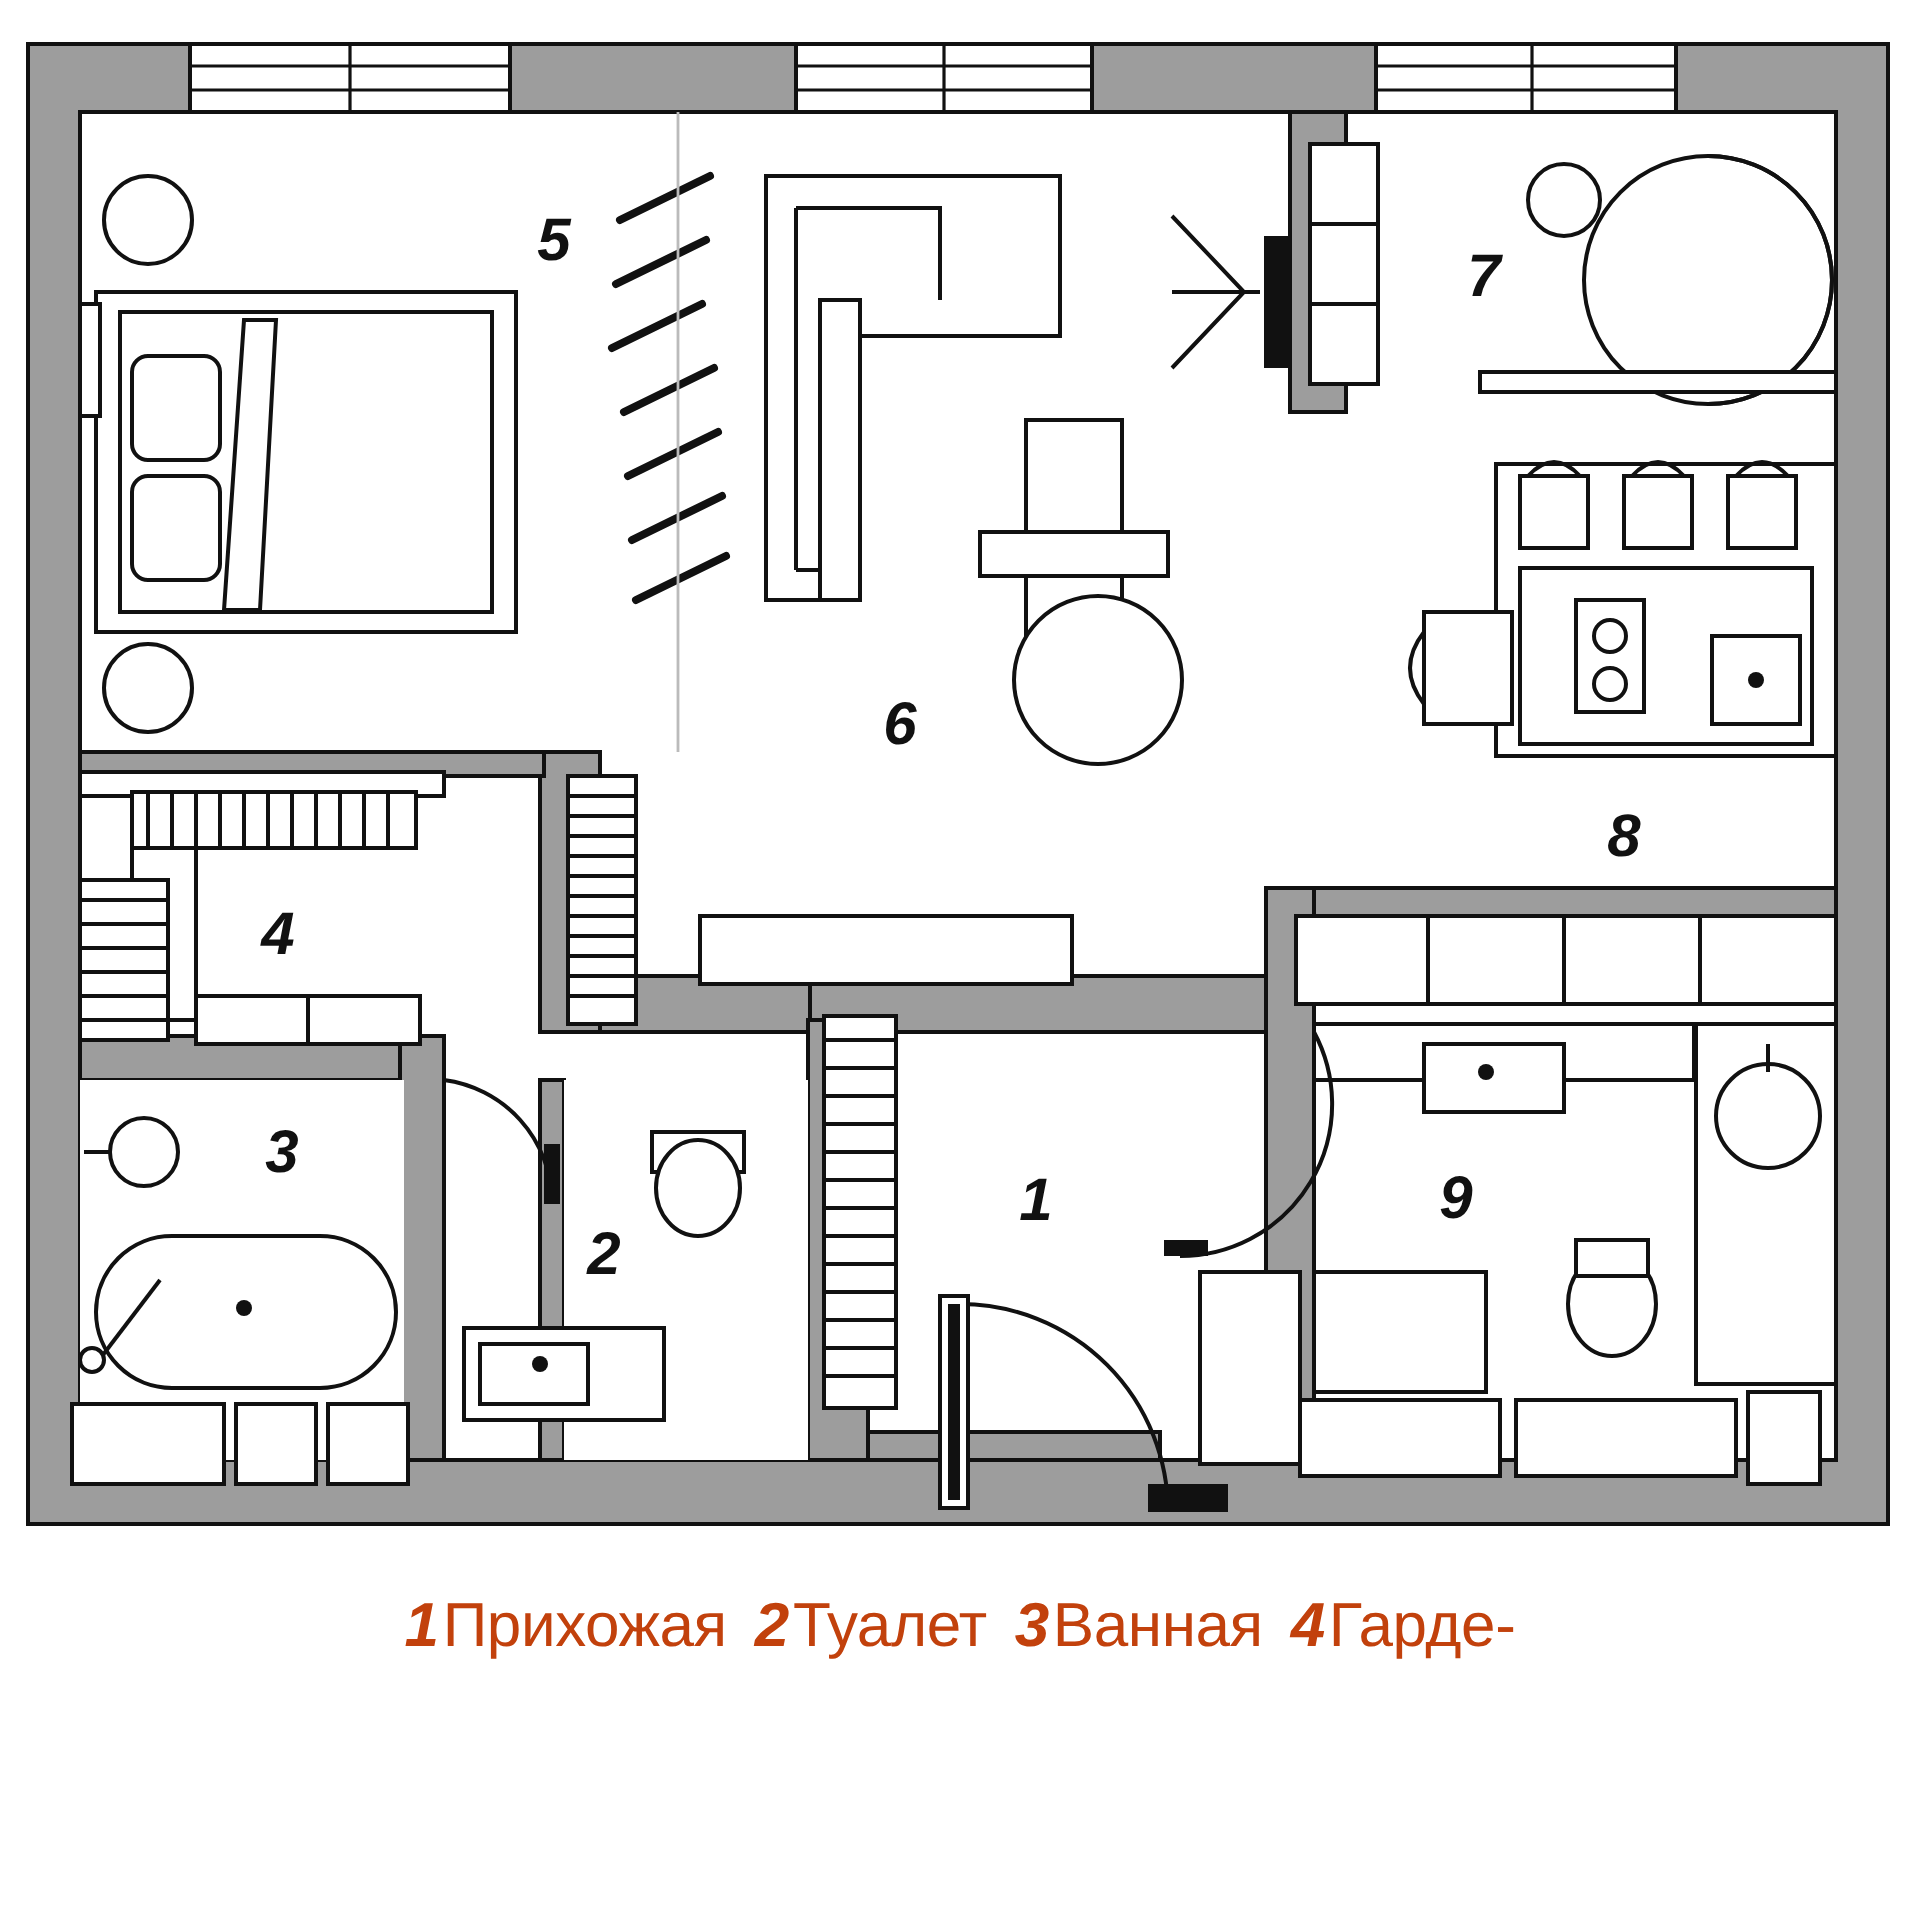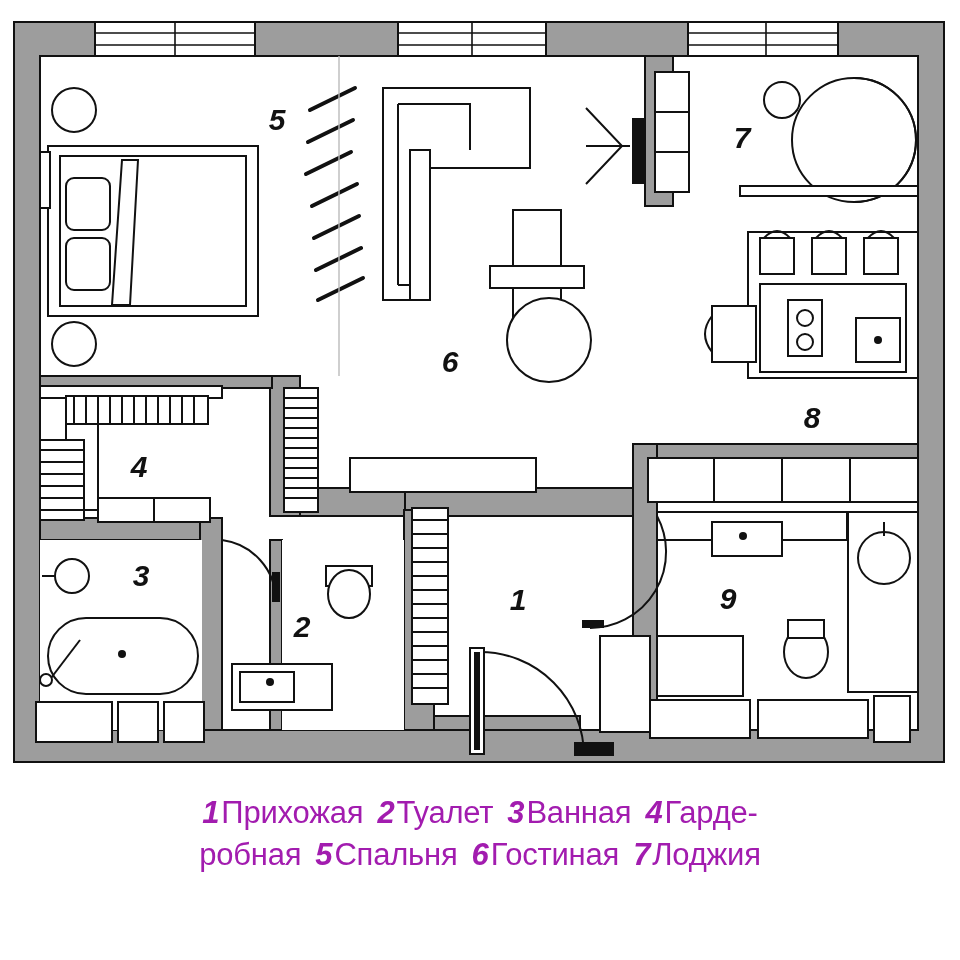--- a/index.html
+++ b/index.html
@@ -38,21 +38,21 @@
   }
   #legend {
     position: absolute;
     left: 0;
     top: 792px;
     width: 960px;
     text-align: center;
     font-size: 31px;
     line-height: 42px;
     letter-spacing: -0.2px;
-    color: #a21caf;
+    color: #c2410c;
   }
   #legend .ln {
     white-space: nowrap;
   }
   #legend .num {
     font-weight: bold;
     font-style: italic;
     margin-right: 2px;
   }
   #legend .nm {
@@ -321,18 +321,15 @@
         <text class="room-num" x="728" y="609" text-anchor="middle">9</text>
       </g>
 
     </svg>
   </div>
 
   <div id="legend">
     <div class="ln">
       <span class="num">1</span><span class="nm">Прихожая</span><span class="num">2</span><span class="nm">Туалет</span><span class="num">3</span><span class="nm">Ванная</span><span class="num">4</span><span class="nm">Гарде-</span>
     </div>
-    <div class="ln">
-      <span class="nm">робная</span><span class="num">5</span><span class="nm">Спальня</span><span class="num">6</span><span class="nm">Гостиная</span><span class="num">7</span><span class="nm">Лоджия</span>
-    </div>
   </div>
 
 </div>
 
 </body></html>

